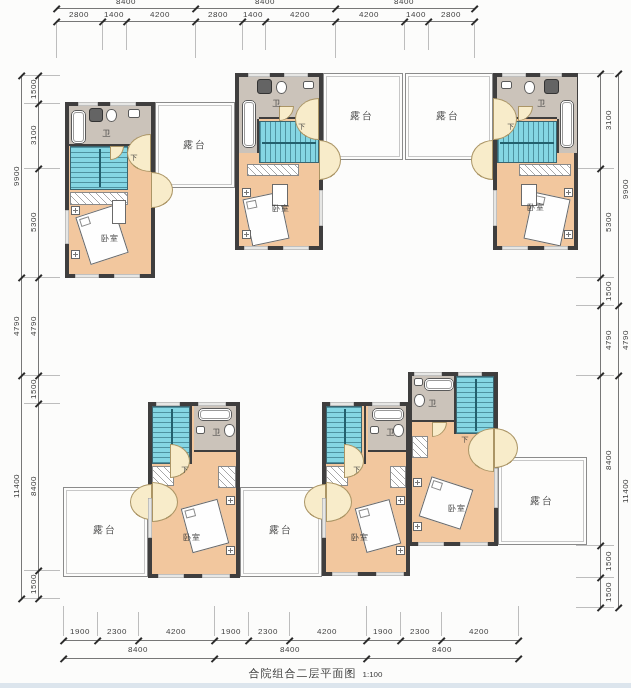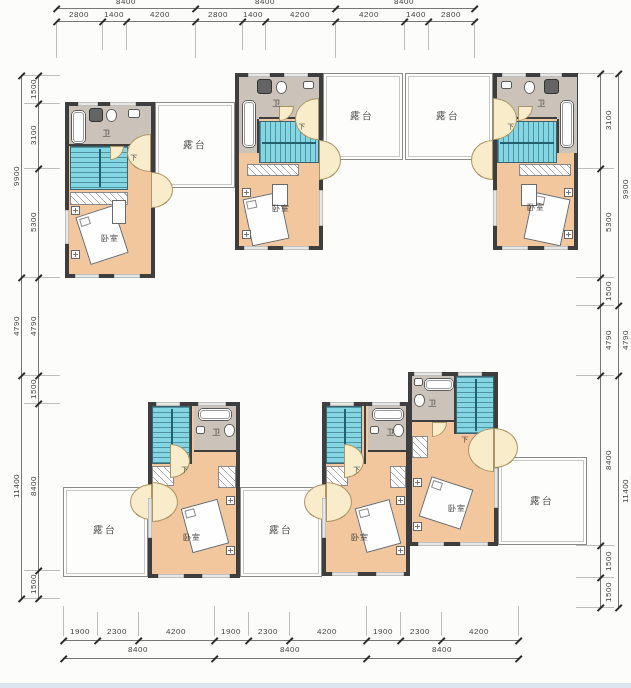--- a/index.html
+++ b/index.html
@@ -373,15 +373,19 @@
   <span class="rs" style="left:217px;top:432px">卫</span>
   <span class="rs" style="left:391px;top:432px">卫</span>
   <span class="rs" style="left:433px;top:403px">卫</span>
   <span class="rt" style="left:134px;top:158px">下</span>
   <span class="rt" style="left:302px;top:127px">下</span>
   <span class="rt" style="left:511px;top:127px">下</span>
   <span class="rt" style="left:185px;top:470px">下</span>
   <span class="rt" style="left:357px;top:470px">下</span>
   <span class="rt" style="left:465px;top:440px">下</span>
 
+  <div id="title">
+    <span class="t">合院组合二层平面图</span>
+    <span class="s">1:100</span>
+  </div>
 
   <div id="strip"></div>
 </div>
 
 </body></html>

